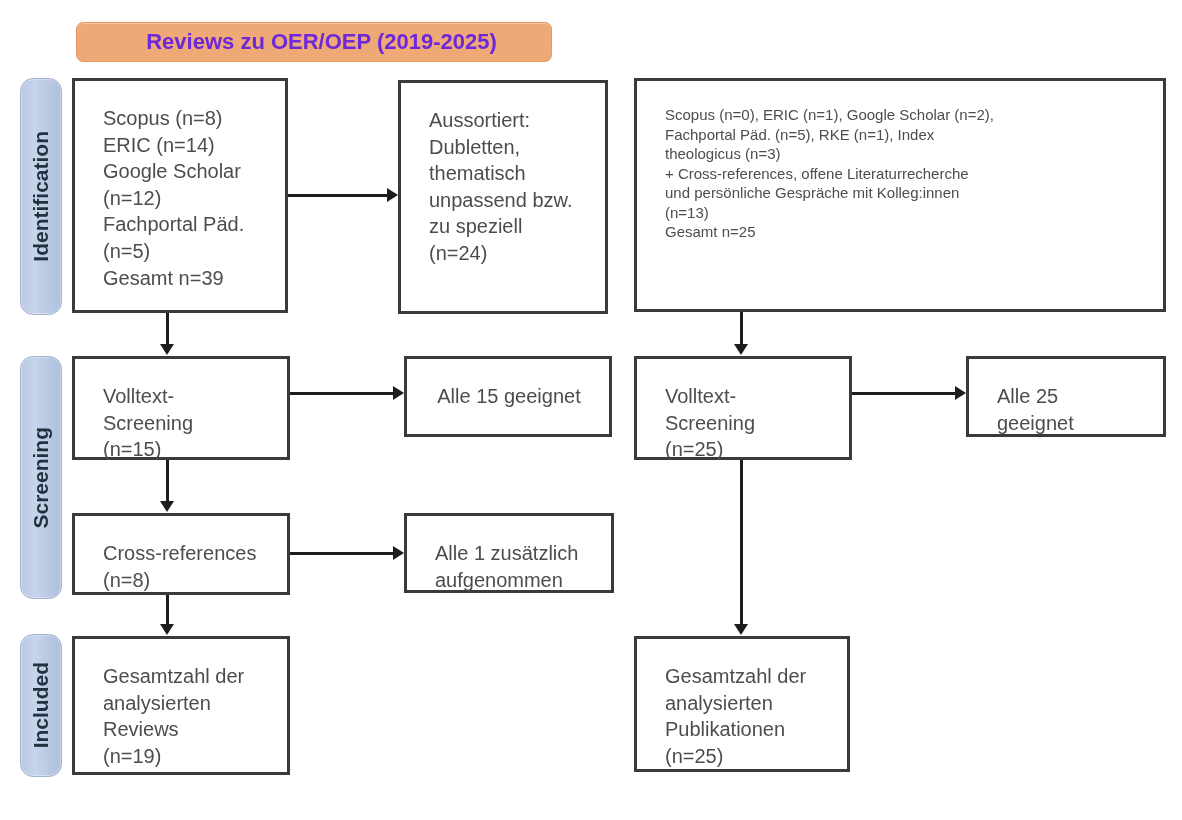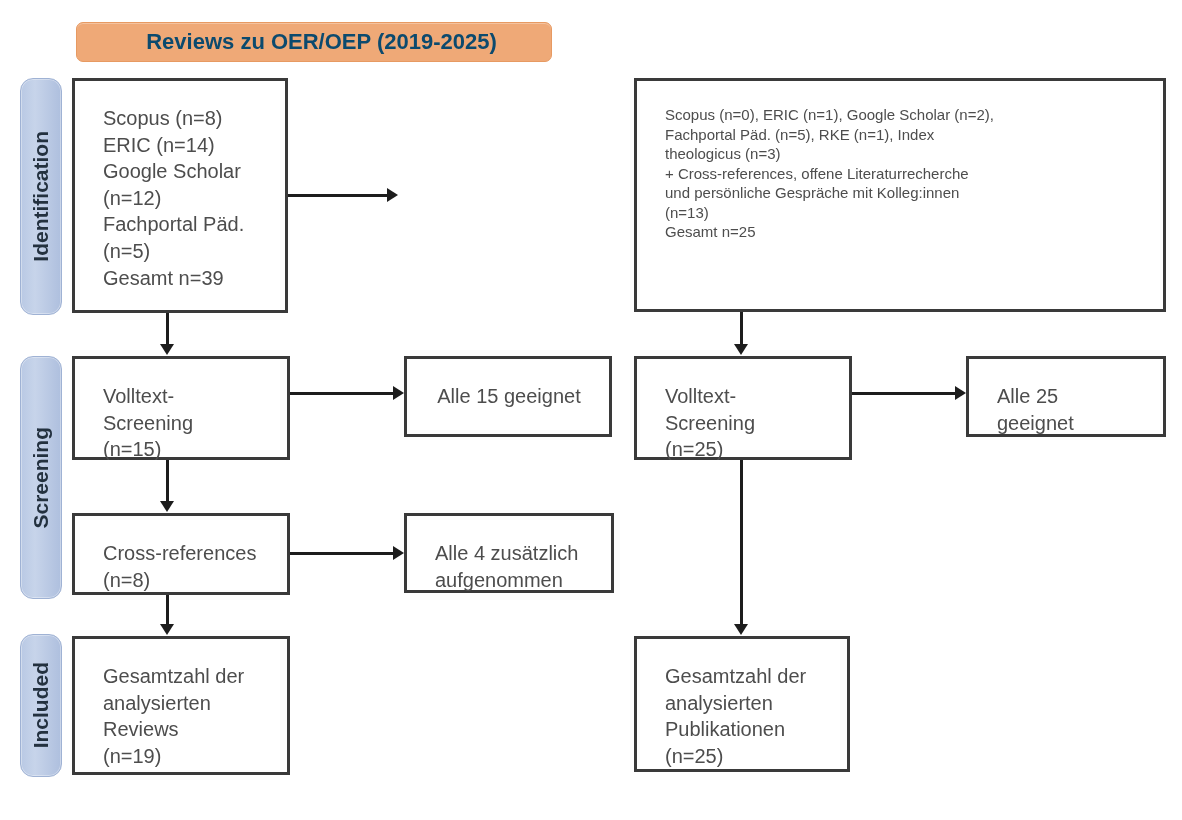--- a/index.html
+++ b/index.html
@@ -44,21 +44,21 @@
     border: 1px solid #e79a62;
     border-radius: 7px;
     display: flex;
     align-items: center;
     justify-content: center;
     box-shadow: inset 0 1px 0 rgba(255,255,255,0.3);
   }
   .col-header span {
     font-size: 22px;
     font-weight: bold;
-    color: #0c4a6e;
+    color: #6d28d9;
     white-space: nowrap;
     margin-left: 15px;
   }
 
   
   .node {
     position: absolute;
     background: #ffffff;
     border: 3px solid #3a3a3a;
     box-sizing: border-box;
@@ -117,20 +117,28 @@
   <div class="node" style="left:72px; top:78px; width:216px; height:235px;">
     <p>Scopus (n=8)
 ERIC (n=14)
 Google Scholar
 (n=12)
 Fachportal Päd.
 (n=5)
 Gesamt n=39</p>
   </div>
 
+  <div class="node" style="left:398px; top:80px; width:210px; height:234px;">
+    <p>Aussortiert:
+Dubletten,
+thematisch
+unpassend bzw.
+zu speziell
+(n=24)</p>
+  </div>
 
   <div class="conn-h" style="left:288px; top:194px; width:99px;"></div>
   <div class="arrow-right" style="left:387px; top:188px;"></div>
 
   <div class="conn-v" style="left:166px; top:313px; width:3px; height:32px;"></div>
   <div class="arrow-down" style="left:160px; top:344px;"></div>
 
   <div class="node" style="left:72px; top:356px; width:218px; height:104px;">
     <p>Volltext-
 Screening
@@ -146,21 +154,21 @@
 
   <div class="conn-v" style="left:166px; top:460px; width:3px; height:42px;"></div>
   <div class="arrow-down" style="left:160px; top:501px;"></div>
 
   <div class="node" style="left:72px; top:513px; width:218px; height:82px;">
     <p>Cross-references
 (n=8)</p>
   </div>
 
   <div class="node" style="left:404px; top:513px; width:210px; height:80px;">
-    <p>Alle 4 zusätzlich
+    <p>Alle 1 zusätzlich
 aufgenommen</p>
   </div>
 
   <div class="conn-h" style="left:290px; top:552px; width:103px;"></div>
   <div class="arrow-right" style="left:393px; top:546px;"></div>
 
   <div class="conn-v" style="left:166px; top:595px; width:3px; height:30px;"></div>
   <div class="arrow-down" style="left:160px; top:624px;"></div>
 
   <div class="node" style="left:72px; top:636px; width:218px; height:139px;">

